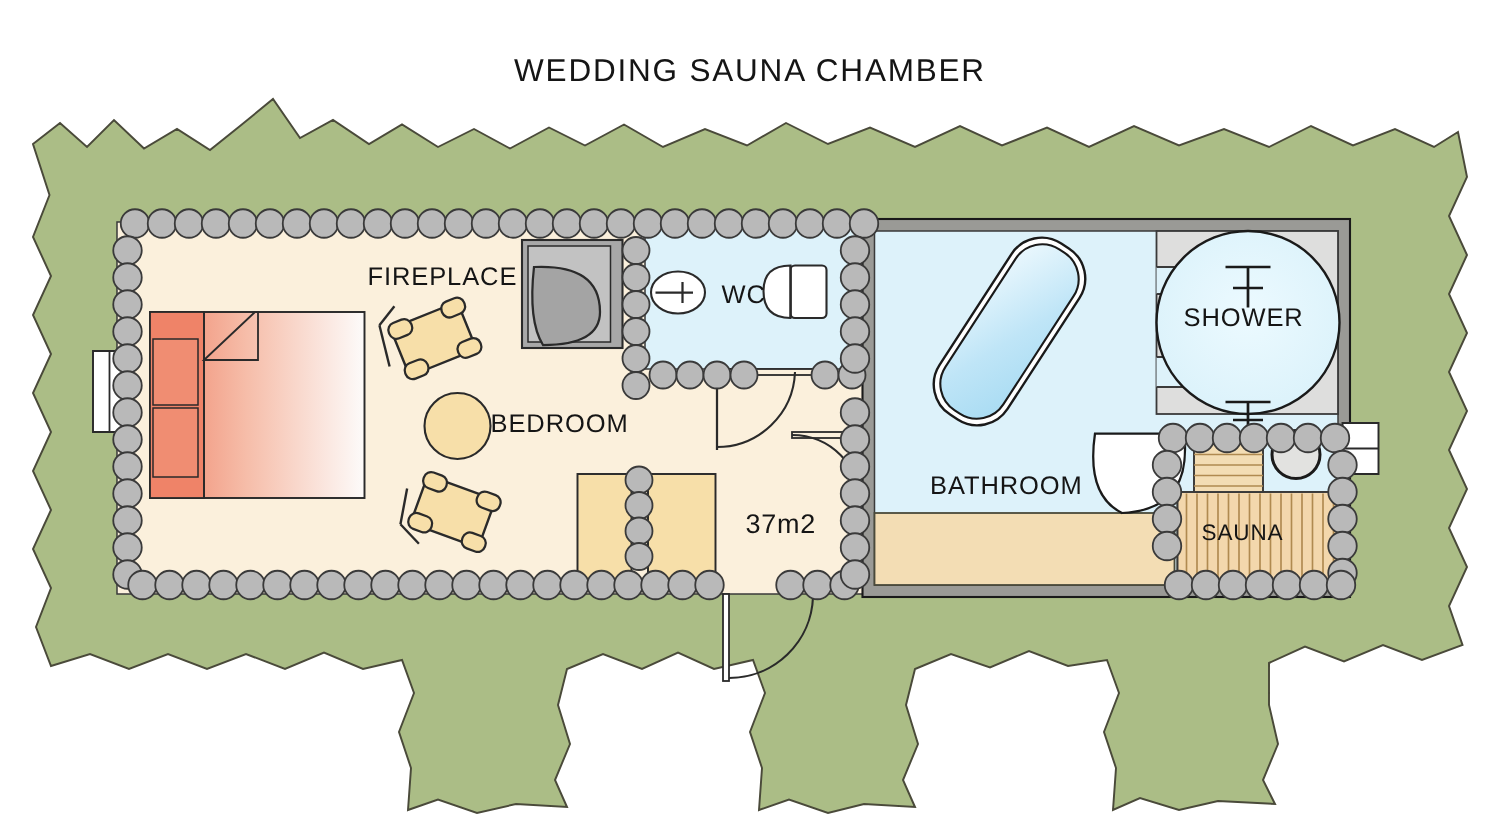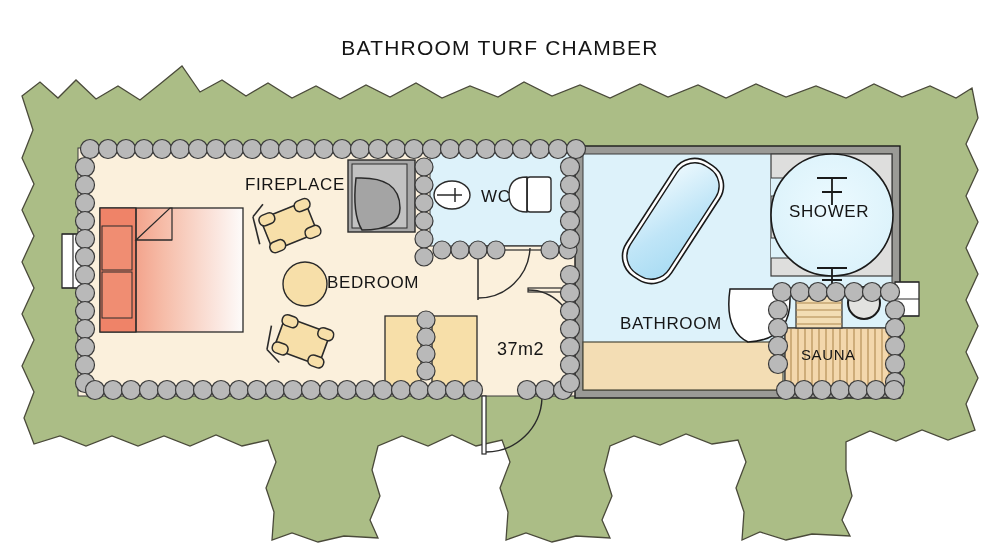--- a/index.html
+++ b/index.html
@@ -19,21 +19,21 @@
   .area-label{
     font-family:"Liberation Sans", sans-serif;
     font-size:18px;fill:#151515;letter-spacing:0.5px;
   }
 </style>
 </head>
 <body>
 
 <div id="plan-root">
 
-  <div id="plan-title">BATHROOM TURF CHAMBER</div>
+  <div id="plan-title">WEDDING SAUNA CHAMBER</div>
 
   <svg id="plan-svg" width="1000" height="555" viewBox="0 0 1000 555">
 
     <defs>
       <linearGradient id="bedGrad" x1="0" y1="0" x2="1" y2="0">
         <stop offset="0%" stop-color="#ef8368"></stop>
         <stop offset="45%" stop-color="#f6bda9"></stop>
         <stop offset="100%" stop-color="#fdfbfa"></stop>
       </linearGradient>
       <linearGradient id="tubGrad" x1="0.15" y1="0" x2="0.9" y2="1">

